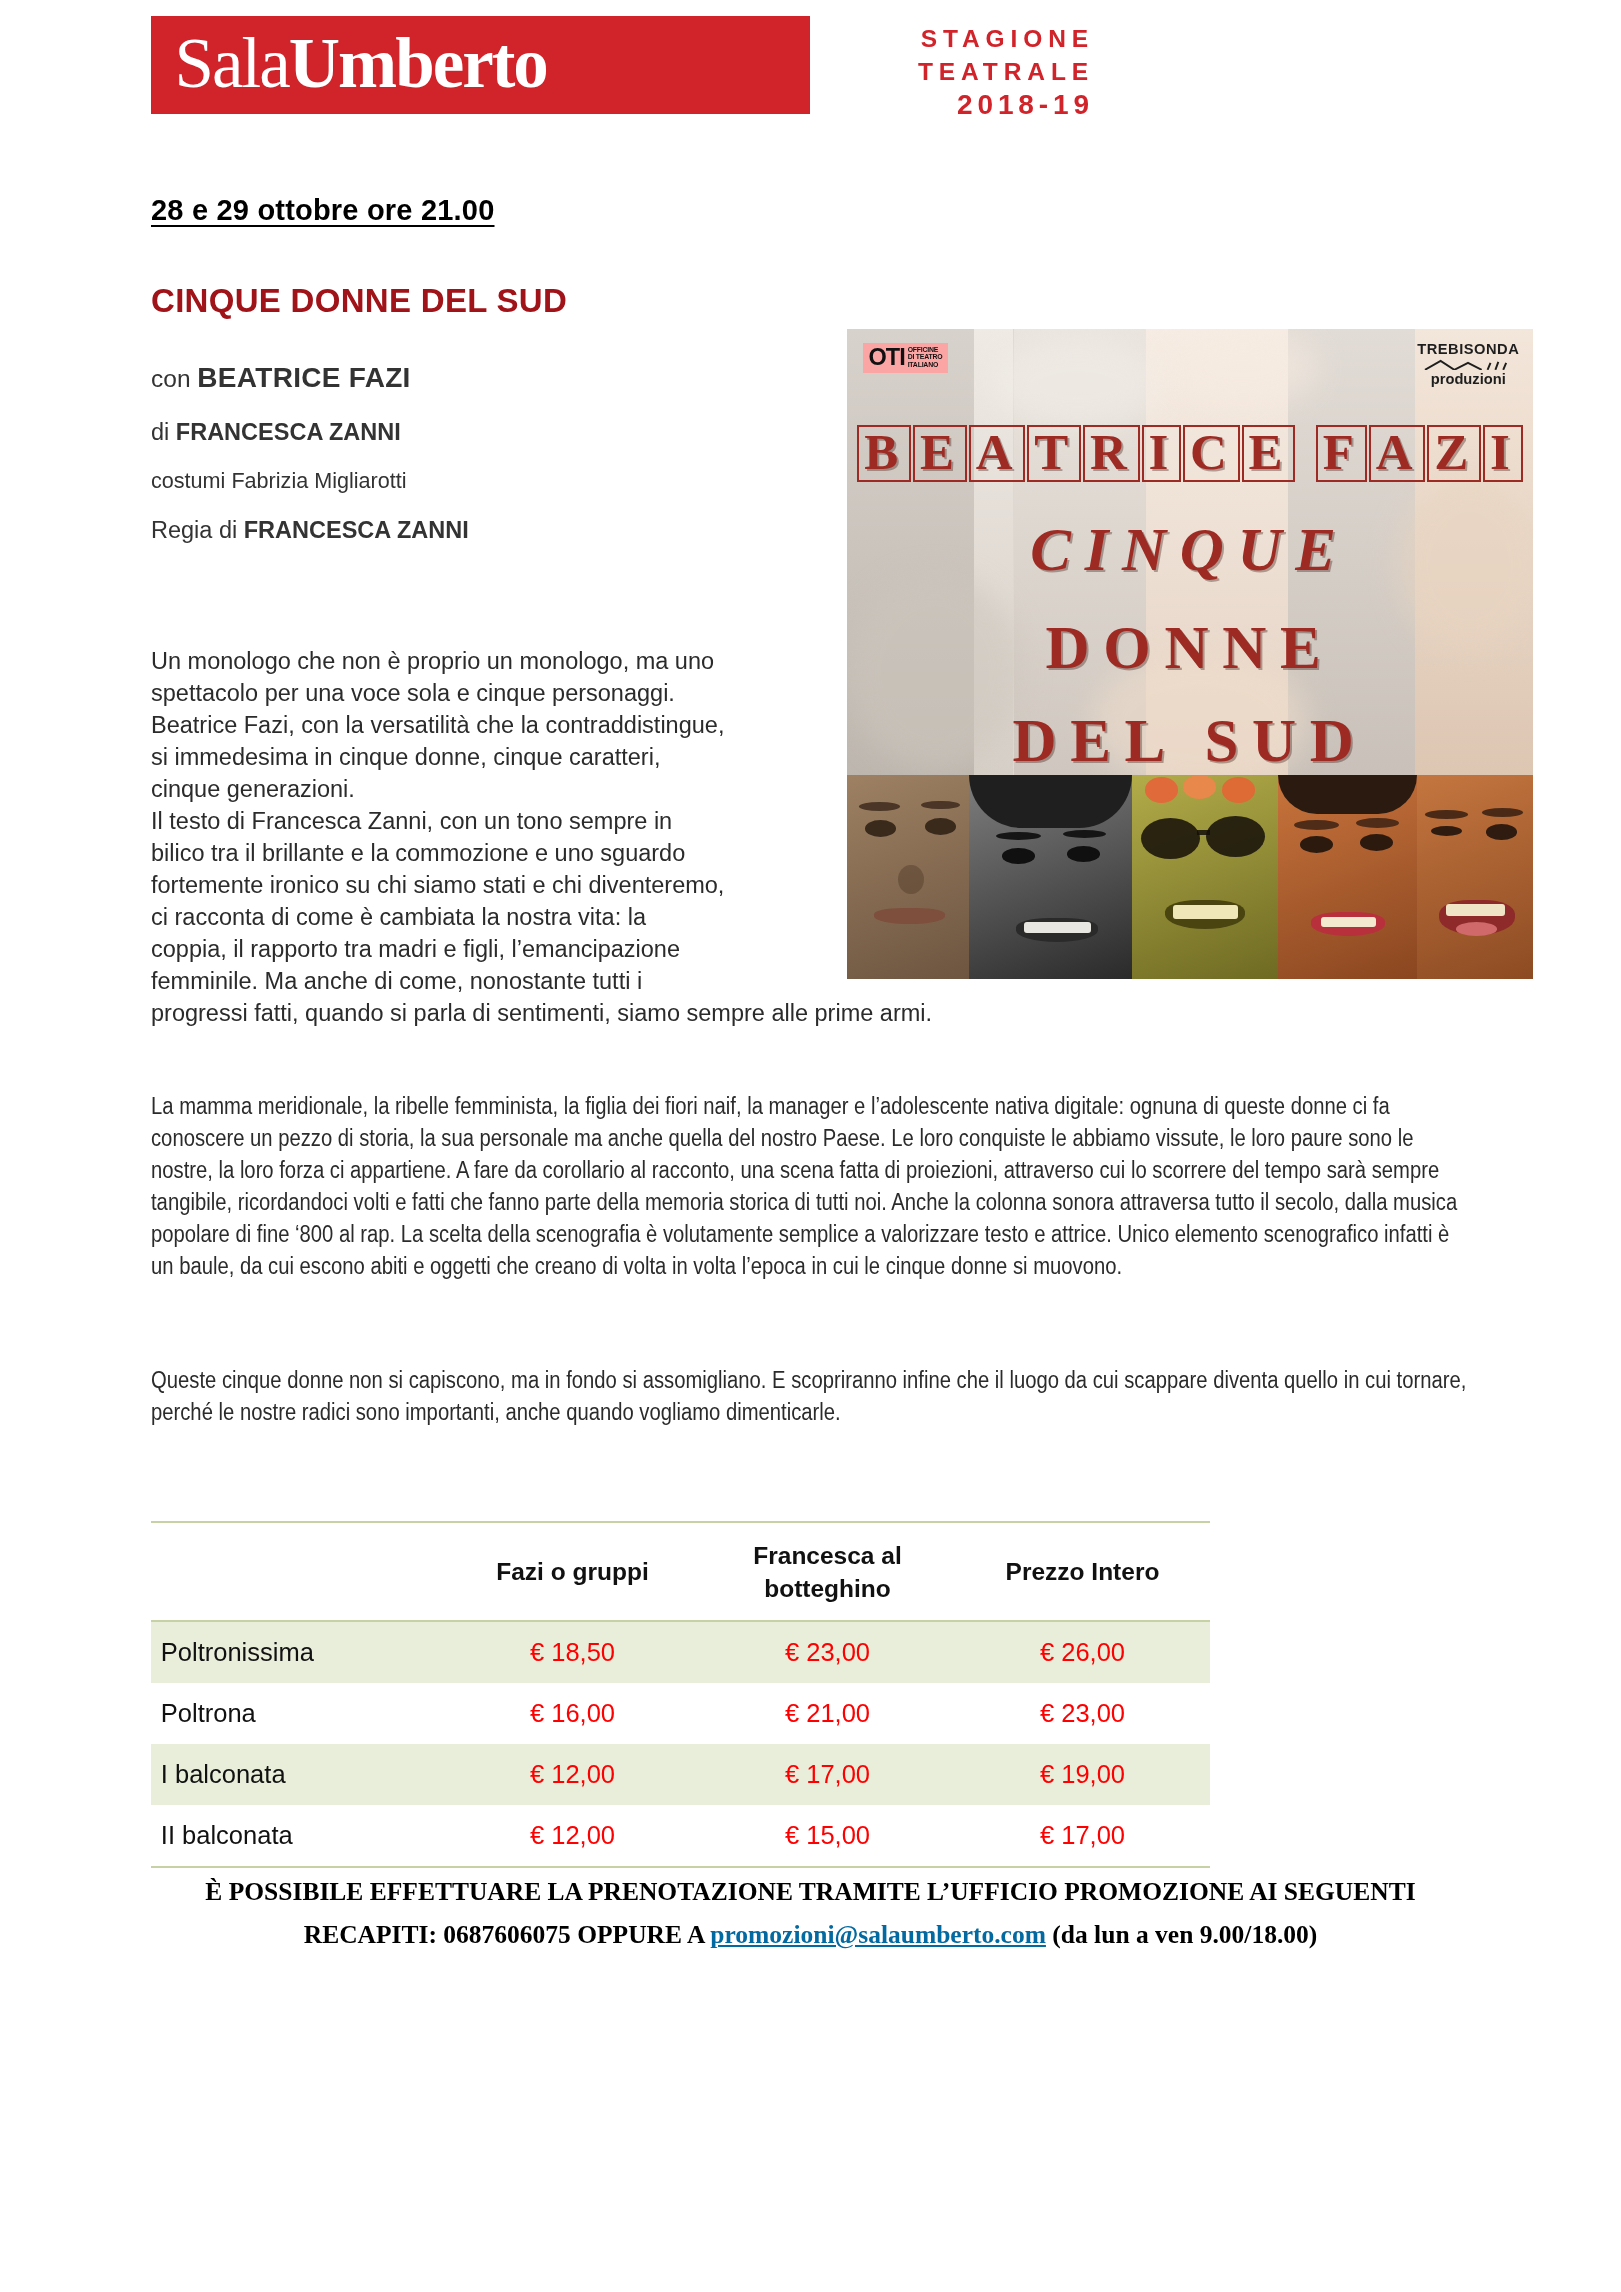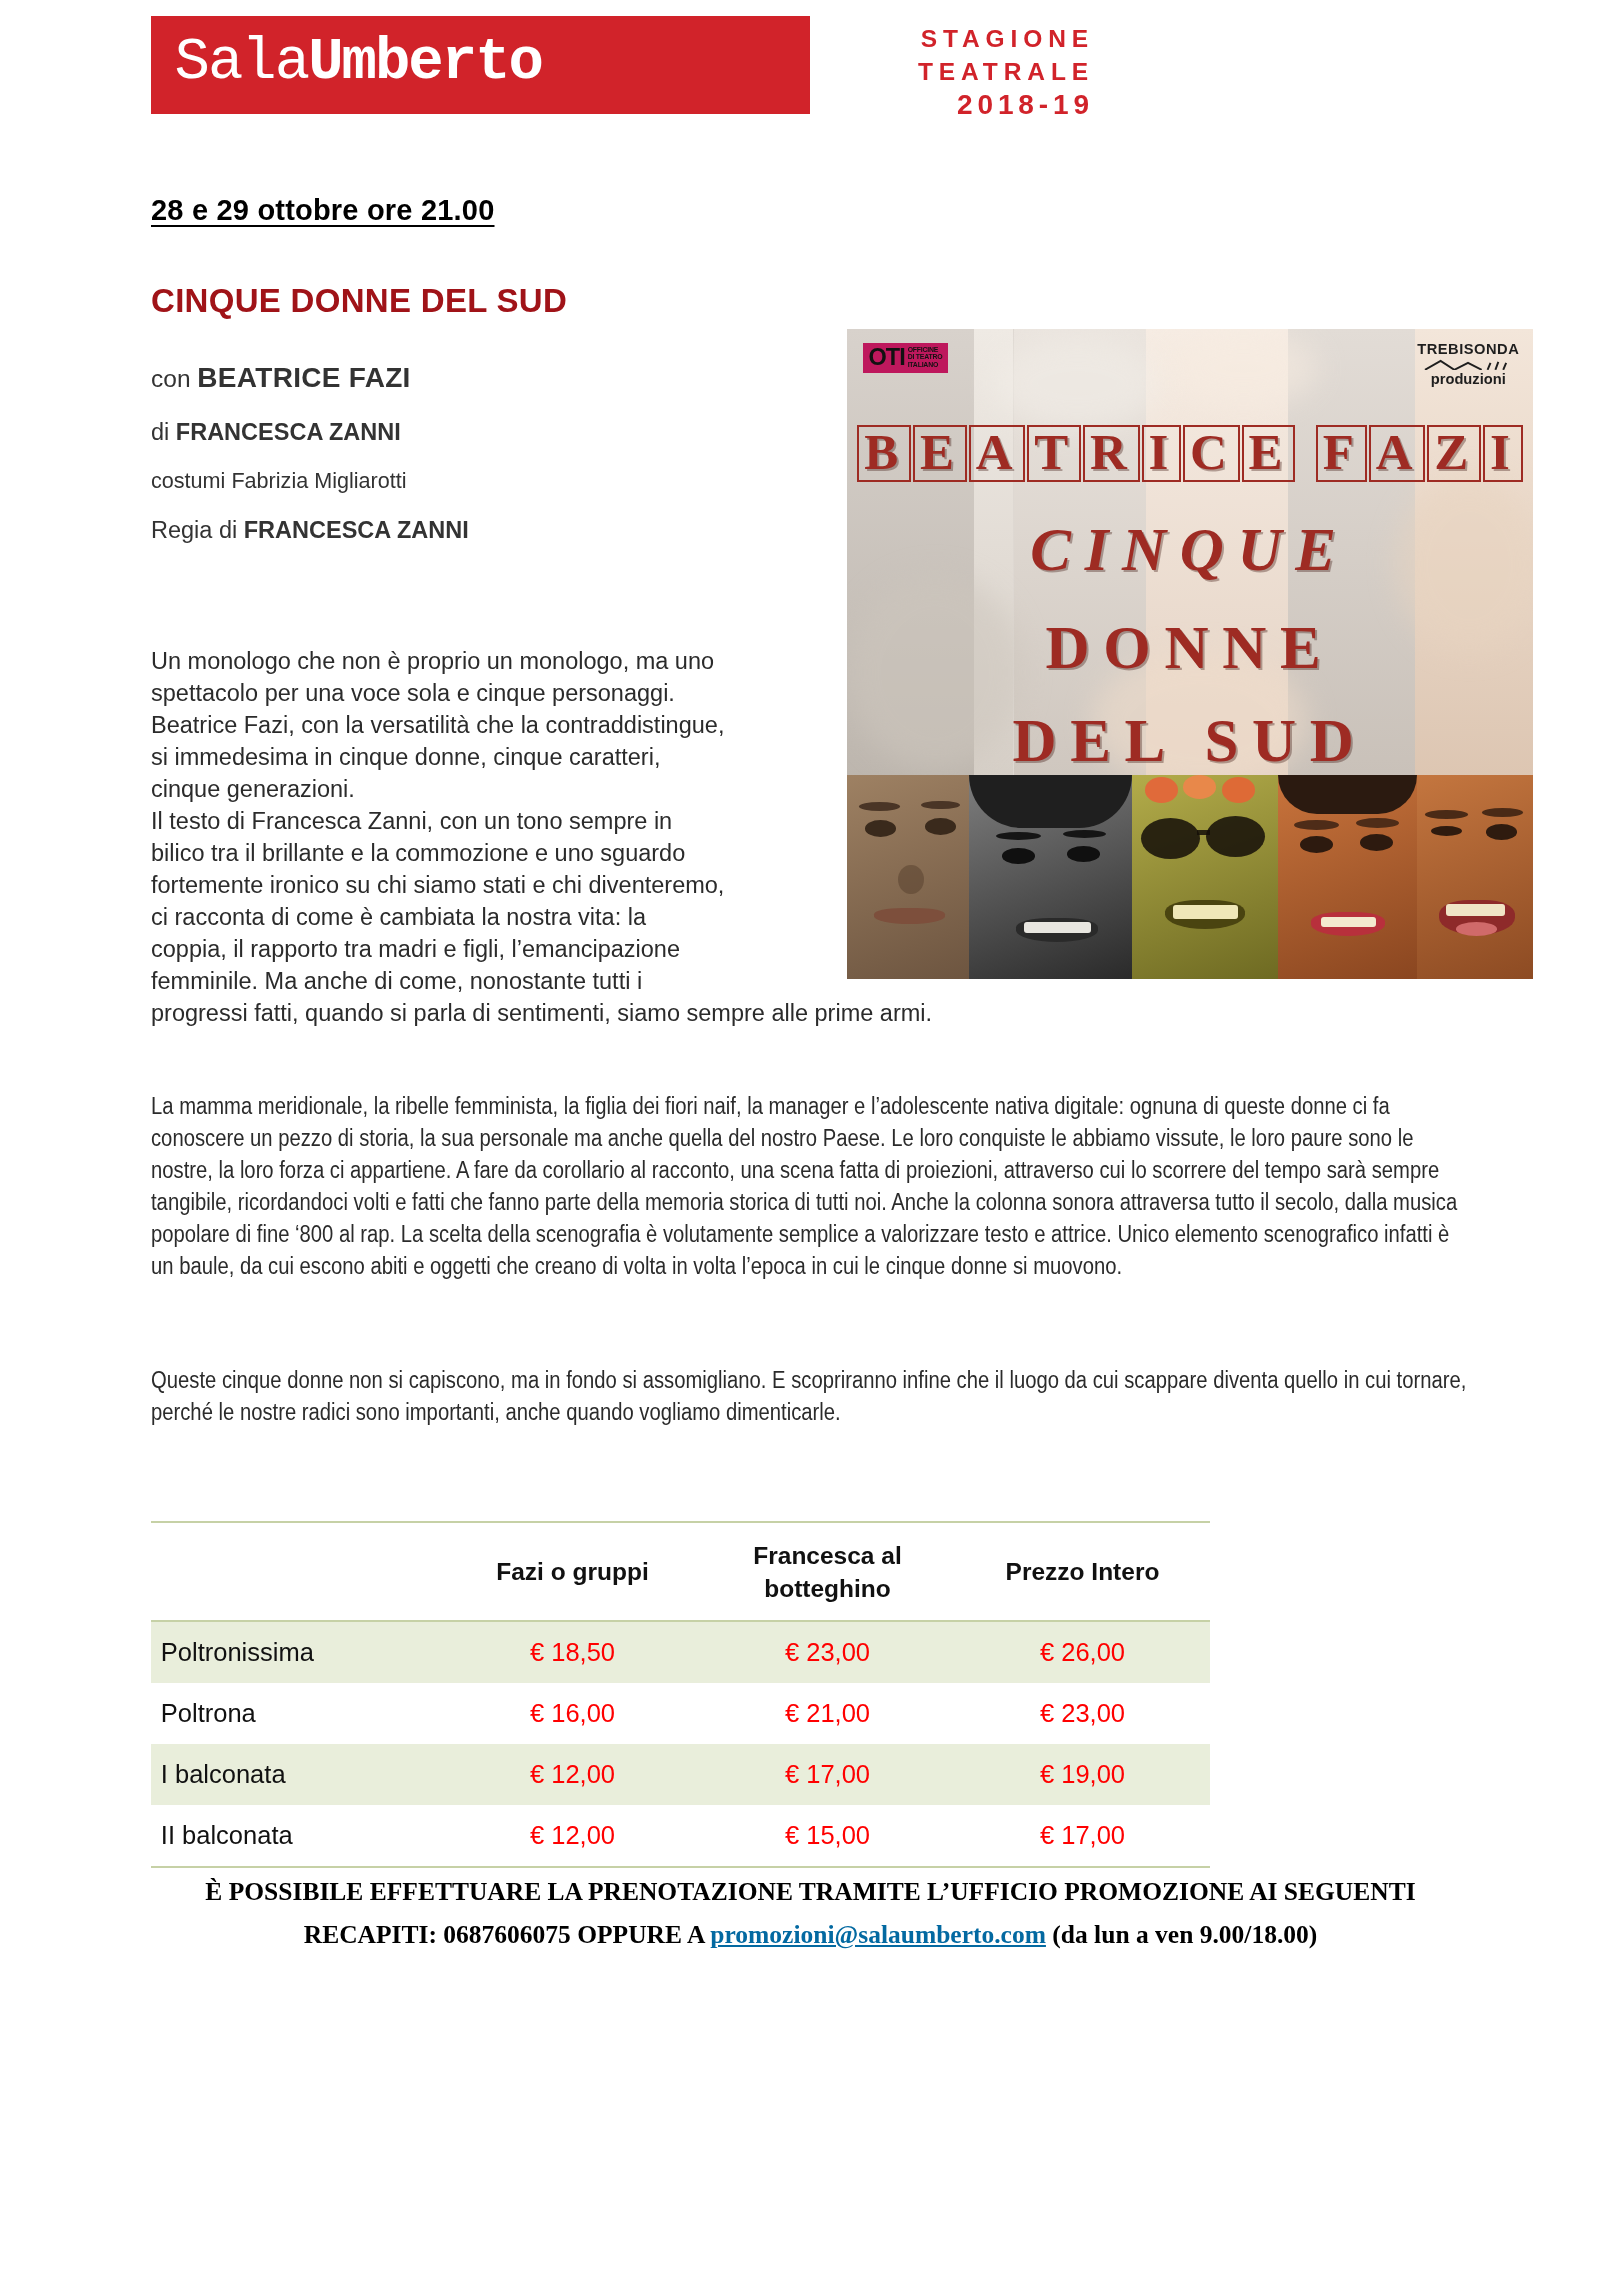--- a/index.html
+++ b/index.html
@@ -35,22 +35,22 @@
     top: 15.7px;
     width: 659px;
     height: 98px;
     background: #d1232a;
     overflow: hidden;
   }
   .logo-text {
     position: absolute;
     left: 23.5px;
     top: -3.9px;
-    font-family: Liberation Mono, monospace;
-    font-size: 59px;
+    font-family: Liberation Serif, serif;
+    font-size: 71px;
     line-height: 102px;
     letter-spacing: -2px;
     color: #ffffff;
     white-space: nowrap;
   }
   .logo-text .thin { font-weight: 400; }
   .logo-text .fat  { font-weight: 700; }
 
   .season {
     position: absolute;
@@ -161,21 +161,21 @@
   .bl2 { left: 323px; top: 0px;   width: 147px; height: 78px;  background: #f7ece1; }
   .bl3 { left: 549px; top: 147px; width: 147px; height: 176px; background: #e8d4c0; }
   .bl4 { left: 0px;   top: 245px; width: 176px; height: 196px; background: #cdc6bd; }
   .bl5 { left: 245px; top: 323px; width: 216px; height: 137px; background: #f0ddcb; }
 
   .poster-oti {
     position: absolute;
     left: 15.7px; top: 13.7px;
     display: flex;
     align-items: flex-start;
-    background: #be185d;
+    background: #fca5a5;
     padding: 2.9px 5.9px 3.9px 5.9px;
   }
   .poster-oti .oti {
     font-size: 23.5px;
     font-weight: 700;
     color: #111;
     letter-spacing: -1px;
     line-height: 23.5px;
   }
   .poster-oti .otisub {

